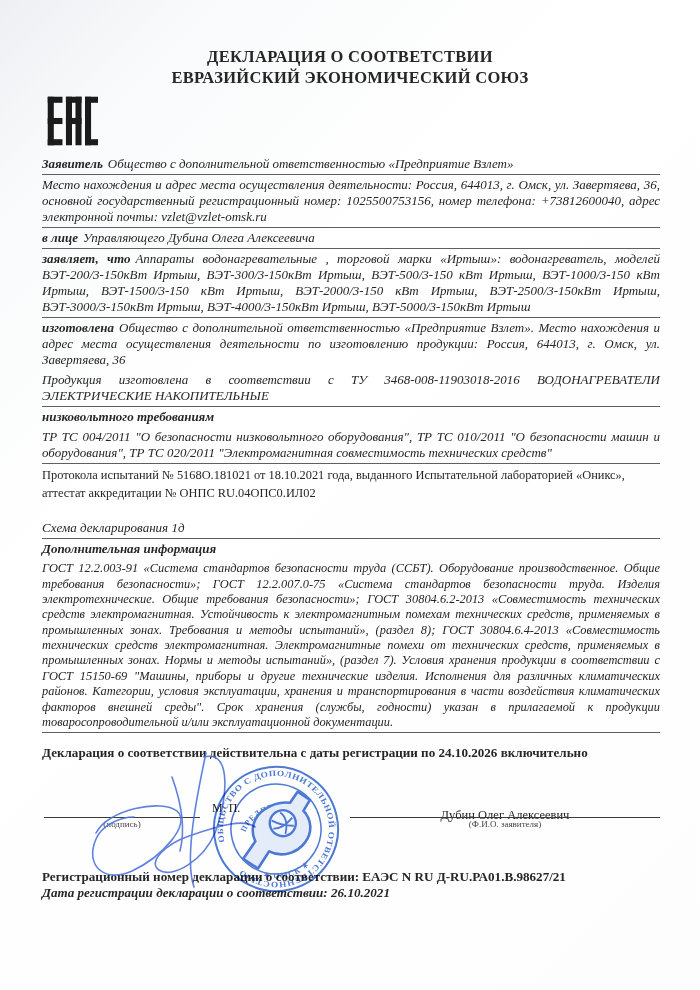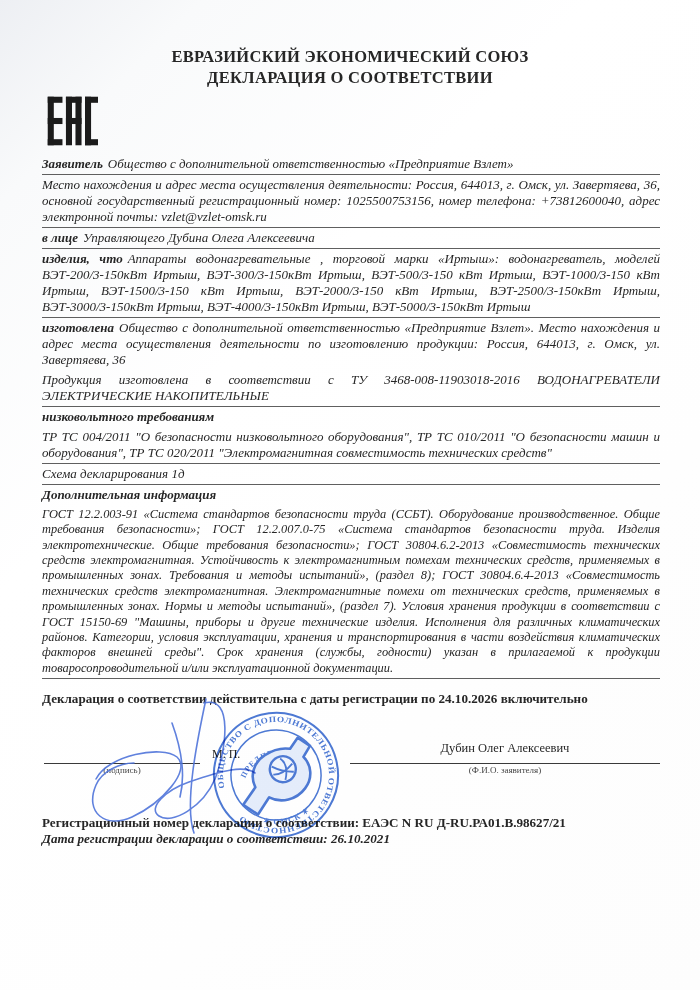--- a/index.html
+++ b/index.html
@@ -24,35 +24,35 @@
   .basis-text{font-size:12.4px;line-height:1.42;padding:3px 0 16px;}
   .validity{font-weight:bold;font-size:13.1px;padding:4px 0 4px;text-align:left;margin-top:8px;}
   .sig-area{position:relative;height:86px;margin-top:4px;}
   .sig-line{position:absolute;border-top:1px solid #3a3a3a;height:0;}
   .sig-line.left{left:2px;top:48px;width:156px;}
   .sig-line.right{left:308px;top:48px;width:310px;}
   .sig-cap{position:absolute;top:50px;font-size:9px;color:#444;text-align:center;}
   .sig-cap.left-cap{left:2px;width:156px;}
   .sig-cap.right-cap{left:308px;width:310px;}
   .mp{position:absolute;left:170px;top:32px;font-size:12px;}
-  .sig-name{position:absolute;left:308px;top:26px;width:310px;text-align:center;font-size:12.5px;}
+  .sig-name{position:absolute;left:308px;top:39px;width:310px;text-align:center;font-size:12.5px;}
   .signature-svg{position:absolute;left:34px;top:-22px;z-index:4;pointer-events:none;}
   .stamp-svg{position:absolute;left:164px;top:-10px;z-index:5;mix-blend-mode:multiply;opacity:.93;pointer-events:none;}
   .stamp-svg text{font-family:"Liberation Serif","DejaVu Serif",serif;font-weight:bold;}
   .foot{margin:0;font-weight:bold;font-size:13.1px;}
   .foot.first{margin-top:14px;}
   .foot.second{font-style:italic;}
 </style>
 </head>
 <body>
 
 <div class="page">
   <div class="title">
+    <div>ДЕКЛАРАЦИЯ О СООТВЕТСТВИИ</div>
     <div>ЕВРАЗИЙСКИЙ ЭКОНОМИЧЕСКИЙ СОЮЗ</div>
-    <div>ДЕКЛАРАЦИЯ О СООТВЕТСТВИИ</div>
   </div>
 
   <div class="content">
 
     <div class="eac">
       <svg width="52" height="52" viewBox="0 0 60 60" fill="#1b1b1b" xmlns="http://www.w3.org/2000/svg">
         <rect x="2" y="2" width="7" height="56"></rect>
           <rect x="2" y="2" width="17" height="7"></rect>
           <rect x="2" y="26.5" width="17" height="7"></rect>
           <rect x="2" y="51" width="17" height="7"></rect>
@@ -72,34 +72,35 @@
 
     <div class="sect rule">
       <p class="para">Место нахождения и адрес места осуществления деятельности: Россия, 644013, г. Омск, ул. Завертяева, 36, основной государственный регистрационный номер: 1025500753156, номер телефона: +73812600040, адрес электронной почты: vzlet@vzlet-omsk.ru</p>
     </div>
 
     <div class="sect rule">
       <p class="para left"><b class="lead">в лице</b><span>Управляющего Дубина Олега Алексеевича</span></p>
     </div>
 
     <div class="sect rule">
-      <p class="para"><b class="lead">изделия, что</b><span>Аппараты водонагревательные , торговой марки «Иртыш»: водонагреватель, моделей ВЭТ-200/3-150кВт Иртыш, ВЭТ-300/3-150кВт Иртыш, ВЭТ-500/3-150 кВт Иртыш, ВЭТ-1000/3-150 кВт Иртыш, ВЭТ-1500/3-150 кВт Иртыш, ВЭТ-2000/3-150 кВт Иртыш, ВЭТ-2500/3-150кВт Иртыш, ВЭТ-3000/3-150кВт Иртыш, ВЭТ-4000/3-150кВт Иртыш, ВЭТ-5000/3-150кВт Иртыш</span></p>
+      <p class="para"><b class="lead">заявляет, что</b><span>Аппараты водонагревательные , торговой марки «Иртыш»: водонагреватель, моделей ВЭТ-200/3-150кВт Иртыш, ВЭТ-300/3-150кВт Иртыш, ВЭТ-500/3-150 кВт Иртыш, ВЭТ-1000/3-150 кВт Иртыш, ВЭТ-1500/3-150 кВт Иртыш, ВЭТ-2000/3-150 кВт Иртыш, ВЭТ-2500/3-150кВт Иртыш, ВЭТ-3000/3-150кВт Иртыш, ВЭТ-4000/3-150кВт Иртыш, ВЭТ-5000/3-150кВт Иртыш</span></p>
     </div>
 
     <div class="sect rule">
       <p class="para"><b class="lead">изготовлена</b><span>Общество с дополнительной ответственностью «Предприятие Взлет». Место нахождения и адрес места осуществления деятельности по изготовлению продукции: Россия, 644013, г. Омск, ул. Завертяева, 36</span></p>
       <p class="para">Продукция изготовлена в соответствии с ТУ 3468-008-11903018-2016 ВОДОНАГРЕВАТЕЛИ ЭЛЕКТРИЧЕСКИЕ НАКОПИТЕЛЬНЫЕ</p>
     </div>
 
     <div class="sect rule">
       <p class="para left"><b>низковольтного требованиям</b></p>
       <p class="para">ТР ТС 004/2011 "О безопасности низковольтного оборудования", ТР ТС 010/2011 "О безопасности машин и оборудования", ТР ТС 020/2011 "Электромагнитная совместимость технических средств"</p>
     </div>
 
     <div class="sect">
+      <p class="para left basis-text">Протокола испытаний № 5168О.181021 от 18.10.2021 года, выданного Испытательной лабораторией «Оникс», аттестат аккредитации № ОНПС RU.04ОПС0.ИЛ02</p>
     </div>
 
     <div class="sect rule">
       <p class="para left">Схема декларирования 1д</p>
     </div>
 
     <div class="sect rule">
       <p class="para left"><b>Дополнительная информация</b></p>
       <p class="para small">ГОСТ 12.2.003-91 «Система стандартов безопасности труда (ССБТ). Оборудование производственное. Общие требования безопасности»; ГОСТ 12.2.007.0-75 «Система стандартов безопасности труда. Изделия электротехнические. Общие требования безопасности»; ГОСТ 30804.6.2-2013 «Совместимость технических средств электромагнитная. Устойчивость к электромагнитным помехам технических средств, применяемых в промышленных зонах. Требования и методы испытаний», (раздел 8); ГОСТ 30804.6.4-2013 «Совместимость технических средств электромагнитная. Электромагнитные помехи от технических средств, применяемых в промышленных зонах. Нормы и методы испытаний», (раздел 7). Условия хранения продукции в соответствии с ГОСТ 15150-69 "Машины, приборы и другие технические изделия. Исполнения для различных климатических районов. Категории, условия эксплуатации, хранения и транспортирования в части воздействия климатических факторов внешней среды". Срок хранения (службы, годности) указан в прилагаемой к продукции товаросопроводительной и/или эксплуатационной документации.</p>
     </div>

